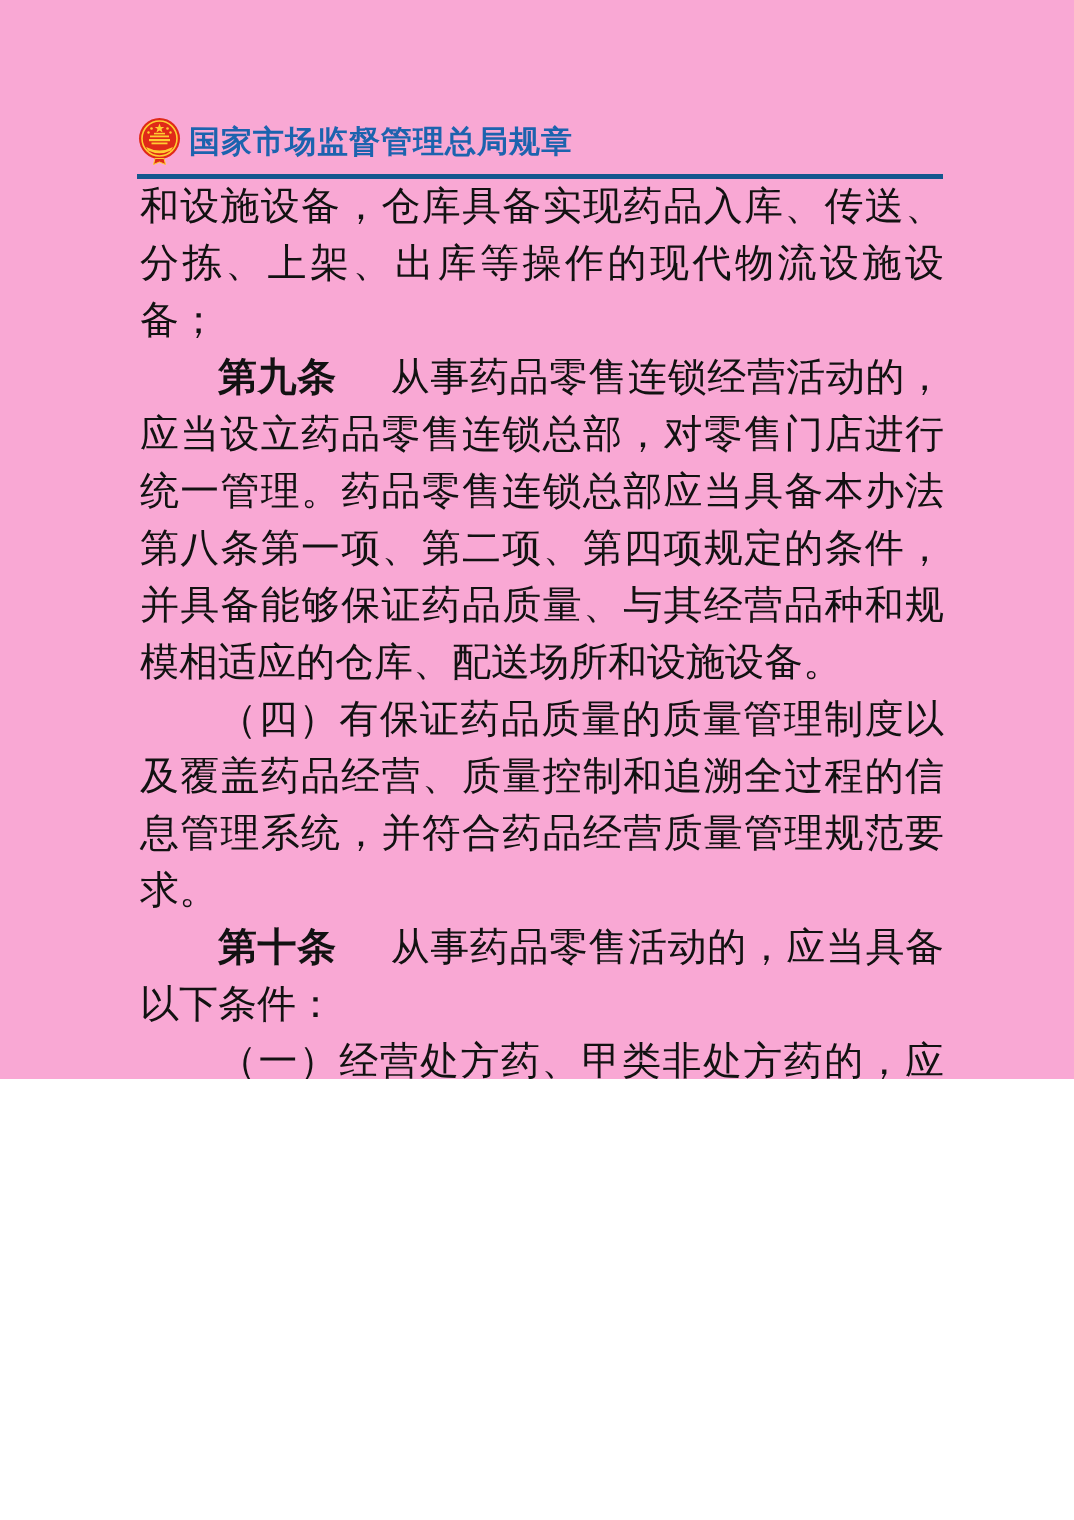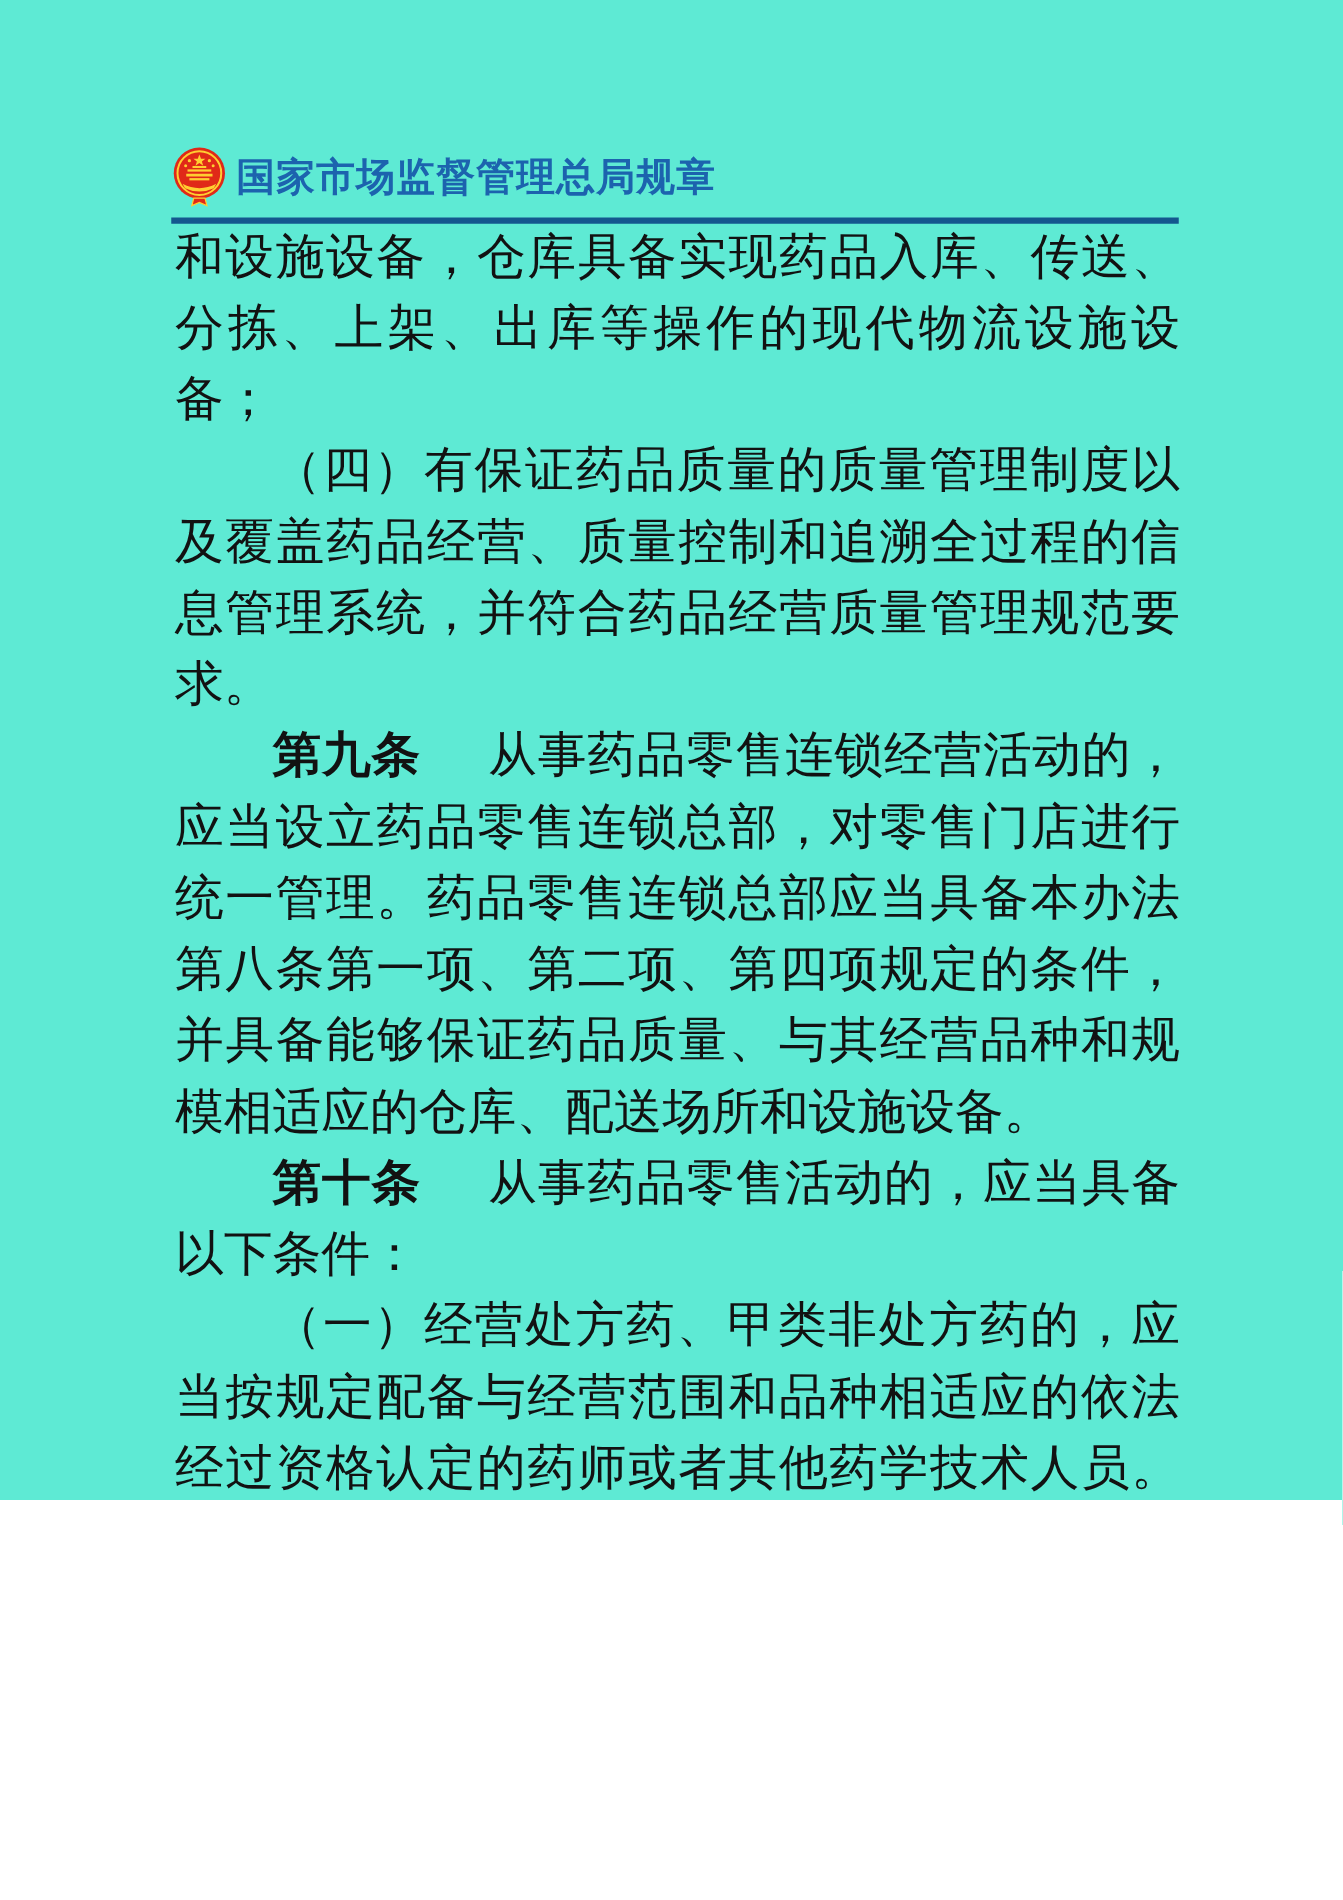--- a/index.html
+++ b/index.html
@@ -1,20 +1,20 @@
 <!DOCTYPE html>
 <html><head>
 <meta charset="utf-8">
 <style>
   html, body { margin: 0; padding: 0; background: #ffffff; }
   .page {
     position: relative;
     width: 1074px;
-    height: 1200px;
-    background: #5eead4;
+    height: 1079px;
+    background: #f9a8d4;
     overflow: hidden;
     font-family: "Liberation Serif", serif;
   }
   .header {
     position: absolute;
     left: 137px;
     top: 114px;
     width: 806px;
     height: 56px;
     display: flex;
@@ -98,22 +98,22 @@
       <path d="M9,30 q13.5,7 27,0 l-2,3.5 q-11.5,5.5 -23,0 Z" fill="#ffce31"></path>
       <path d="M18,41.5 l9,0 1.5,6 -6,-2.5 -6,2.5 Z" fill="#e02918" stroke="#ffce31" stroke-width="1"></path>
     </svg>
     <div class="header-title">国家市场监督管理总局规章</div>
   </div>
 
   <div class="rule rule-header"></div>
 
   <div class="content">
     <p>和设施设备，仓库具备实现药品入库、传送、分拣、上架、出库等操作的现代物流设施设备；</p>
+    <p class="indent"><span class="term">第九条</span><span>从事药品零售连锁经营活动的，应当设立药品零售连锁总部，对零售门店进行统一管理。药品零售连锁总部应当具备本办法第八条第一项、第二项、第四项规定的条件，并具备能够保证药品质量、与其经营品种和规模相适应的仓库、配送场所和设施设备。</span></p>
     <p class="indent">（四）有保证药品质量的质量管理制度以及覆盖药品经营、质量控制和追溯全过程的信息管理系统，并符合药品经营质量管理规范要求。</p>
-    <p class="indent"><span class="term">第九条</span><span>从事药品零售连锁经营活动的，应当设立药品零售连锁总部，对零售门店进行统一管理。药品零售连锁总部应当具备本办法第八条第一项、第二项、第四项规定的条件，并具备能够保证药品质量、与其经营品种和规模相适应的仓库、配送场所和设施设备。</span></p>
     <p class="indent"><span class="term">第十条</span><span>从事药品零售活动的，应当具备以下条件：</span></p>
     <p class="indent">（一）经营处方药、甲类非处方药的，应当按规定配备与经营范围和品种相适应的依法经过资格认定的药师或者其他药学技术人员。只经营乙类非处方药的，可以配备经设区的市级药品监督管理部门组织考核合格的药品销售业务人员；</p>
   </div>
 
   <div class="page-number">－4－</div>
 
   <div class="rule rule-footer"></div>
 
 
 </div>

